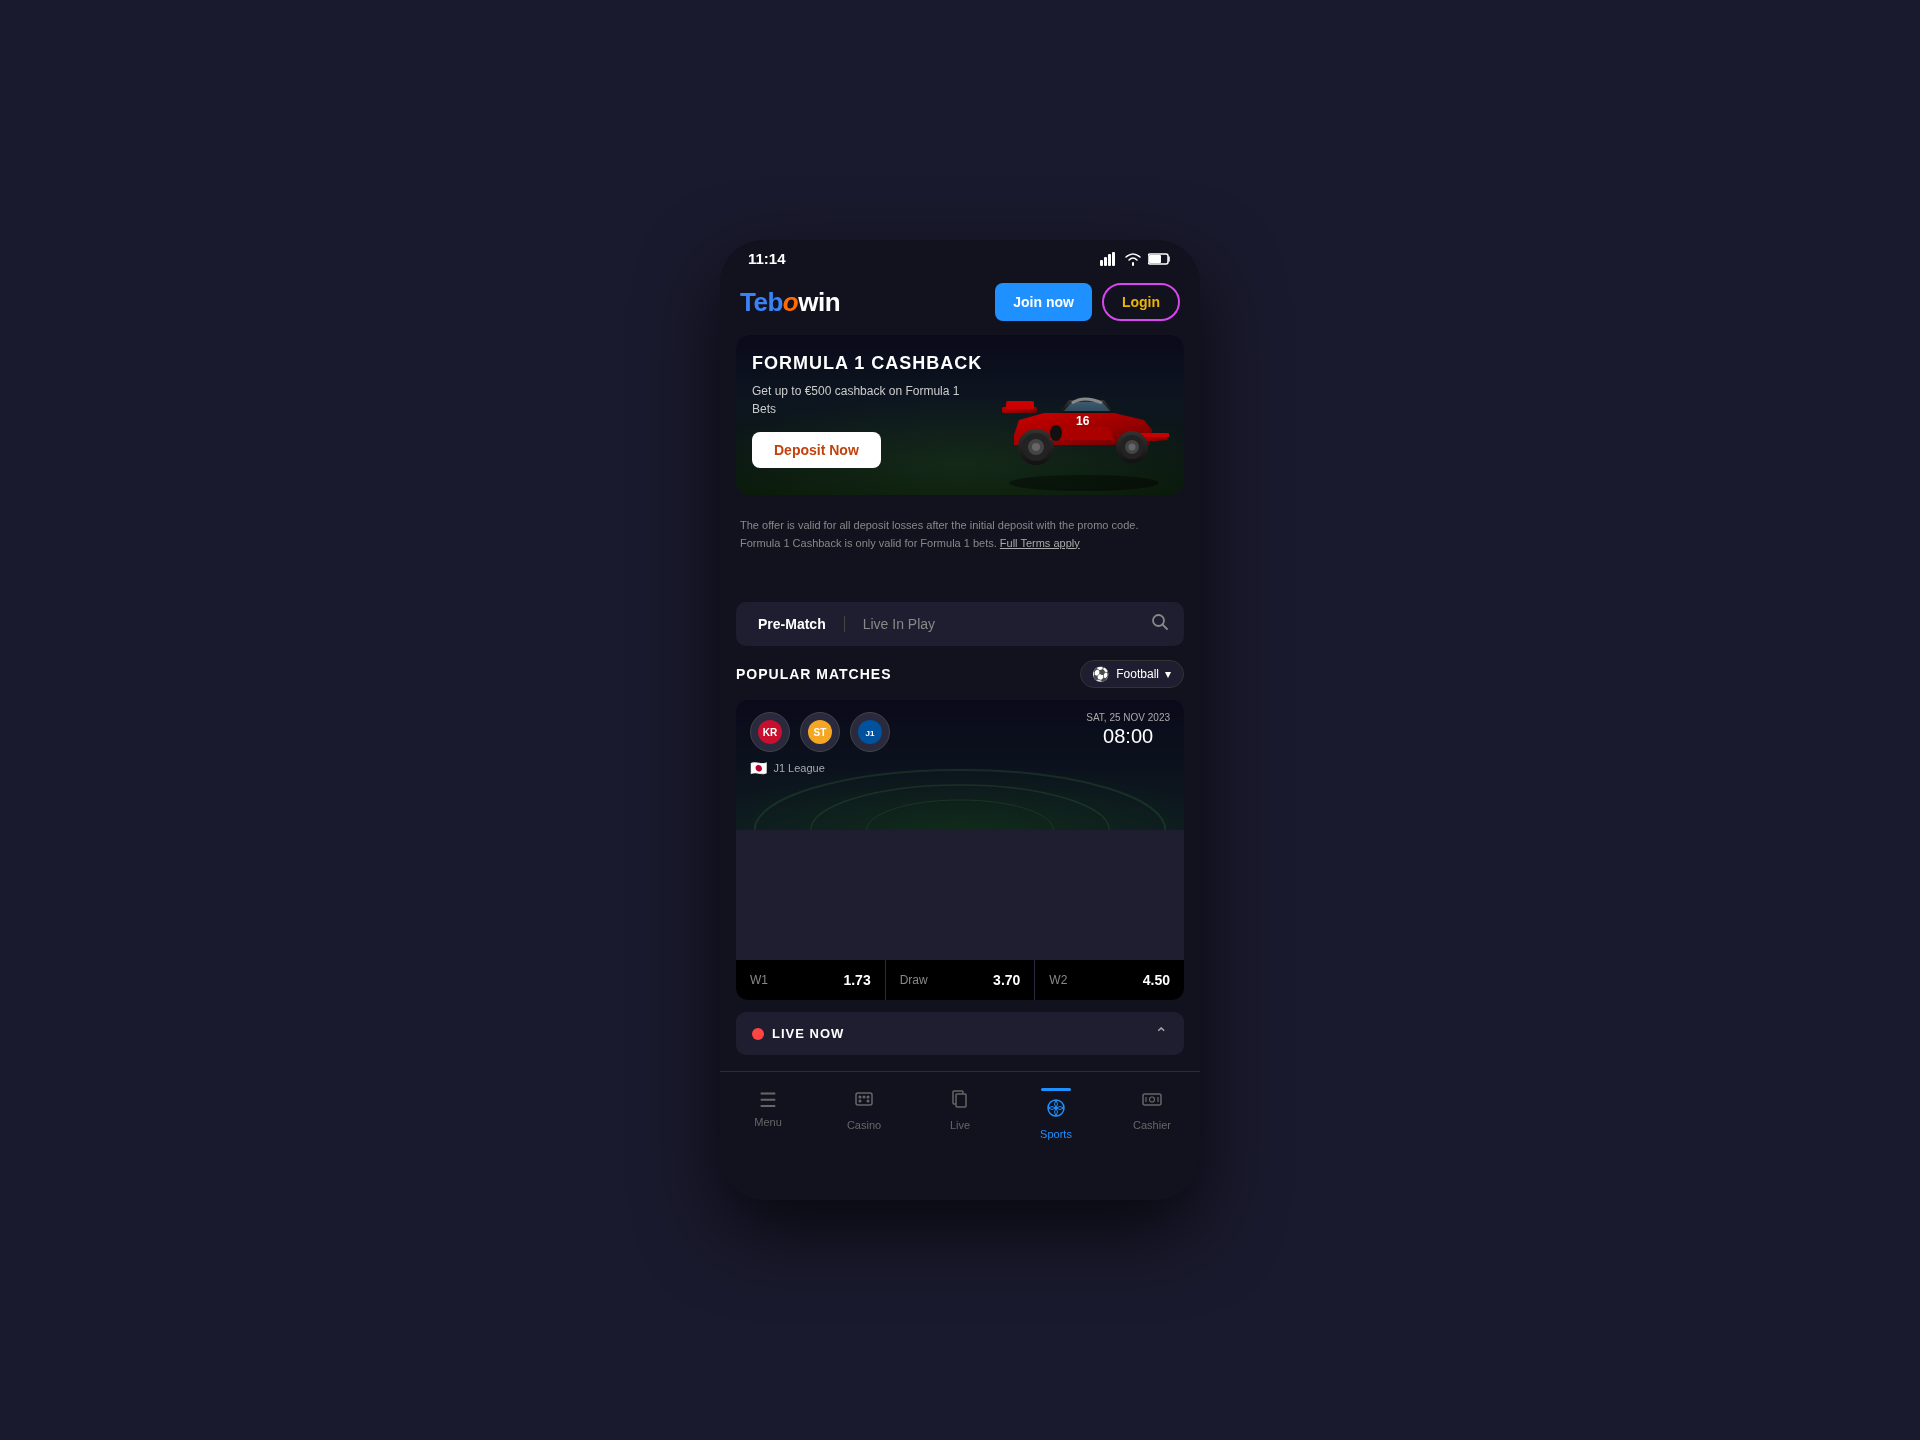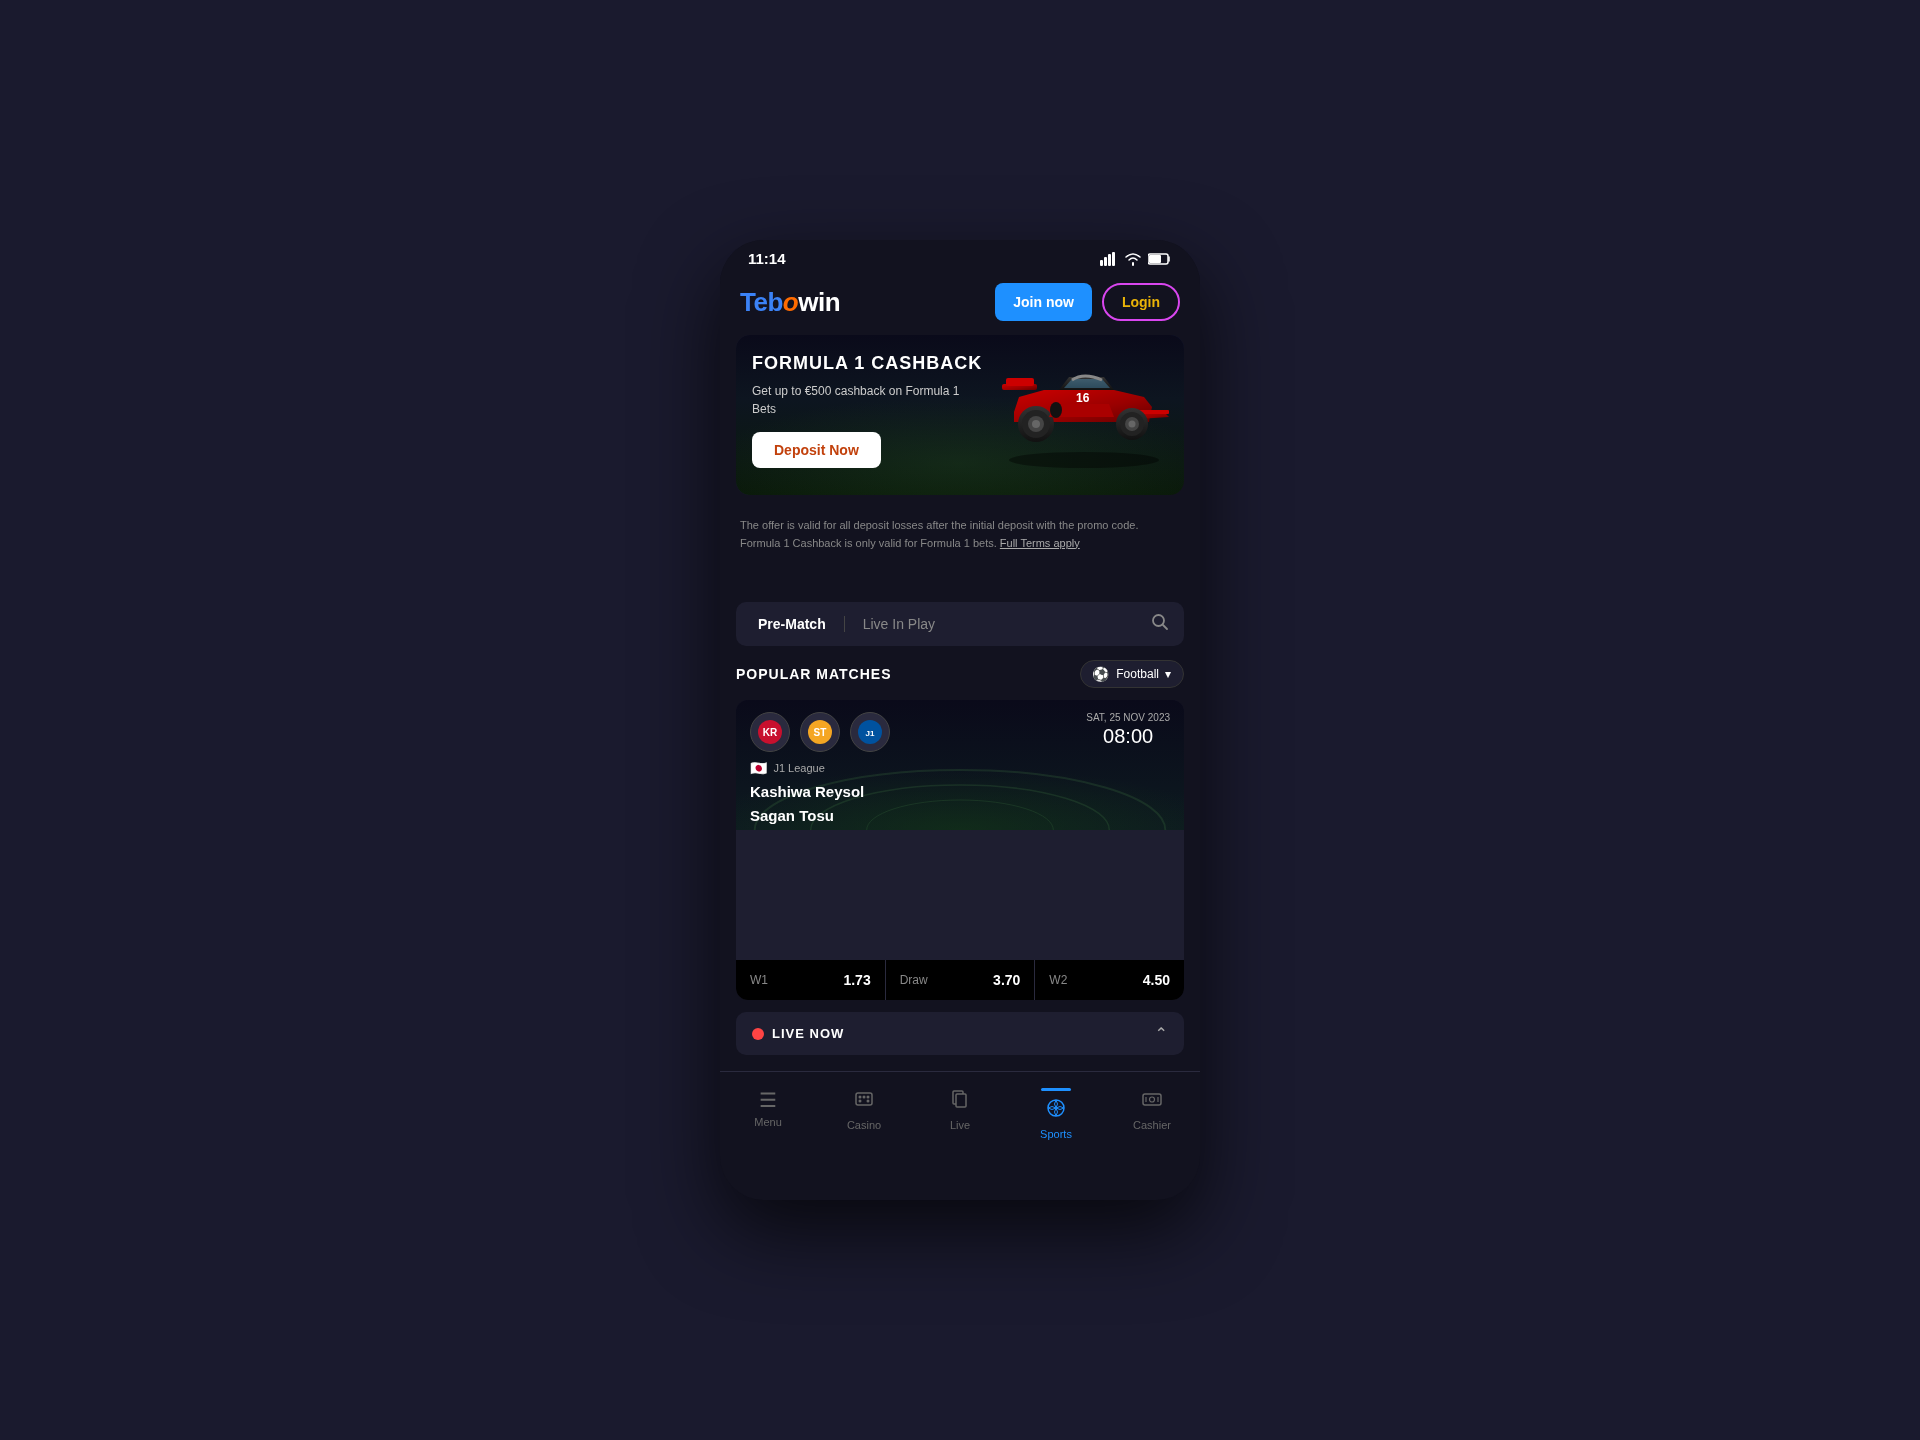--- a/index.html
+++ b/index.html
@@ -116,21 +116,21 @@
       border-radius: 8px;
       padding: 10px 22px;
       font-size: 14px;
       font-weight: 600;
       cursor: pointer;
     }
     
     .f1-car-container {
       position: absolute;
       right: 0;
-      top: 2px;
+      top: 25px;
       width: 200px;
       height: 140px;
       text-align: right;
     }
 
     
     .terms-text {
       padding: 12px 20px 20px;
       color: #888;
       font-size: 11px;
@@ -511,24 +511,20 @@
               <div class="match-date">SAT, 25 NOV 2023</div>
               <div class="match-time">08:00</div>
             </div>
           </div>
 
           <div class="match-league">
             <span class="league-flag">🇯🇵</span>
             <span class="league-name">J1 League</span>
           </div>
 
-          <div class="match-teams">
-            <div class="team-name">Kashiwa Reysol</div>
-            <div class="team-name">Sagan Tosu</div>
-          </div>
         </div>
         <div style="height:130px;"></div>
       </div>
 
       <div class="match-odds">
         <div class="odd-item">
           <span class="odd-label">W1</span>
           <span class="odd-value">1.73</span>
         </div>
         <div class="odd-item">

